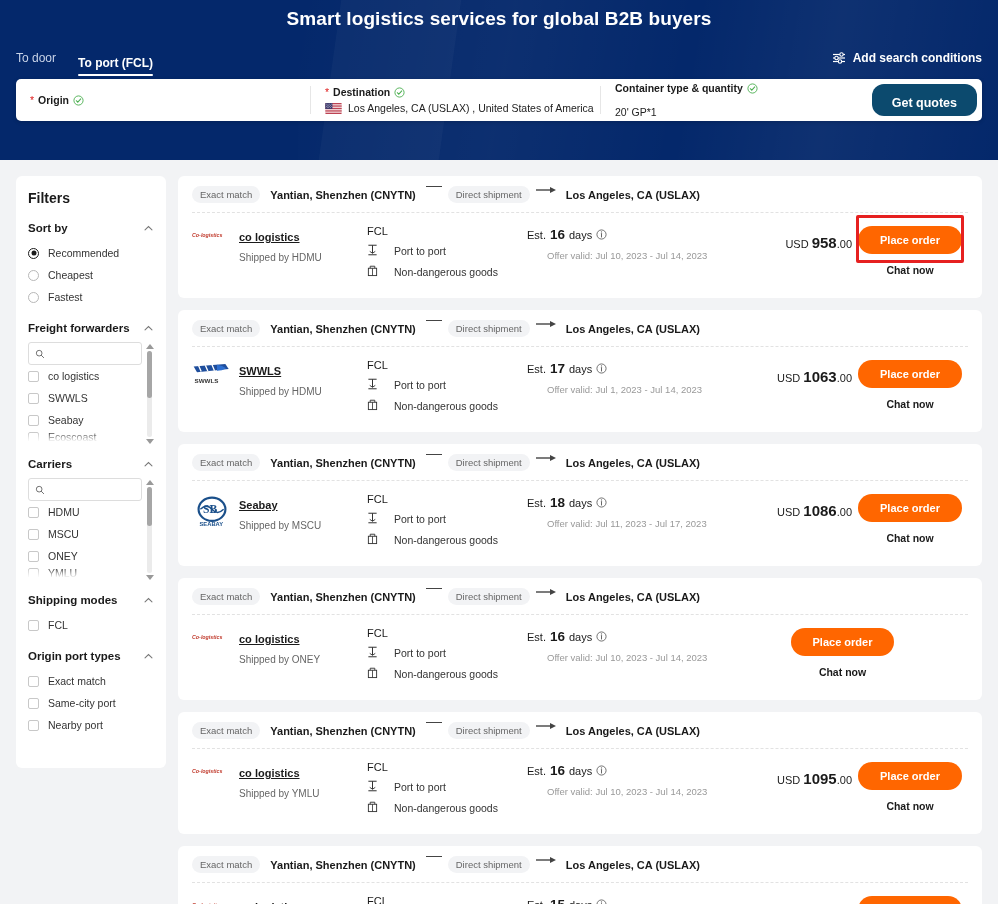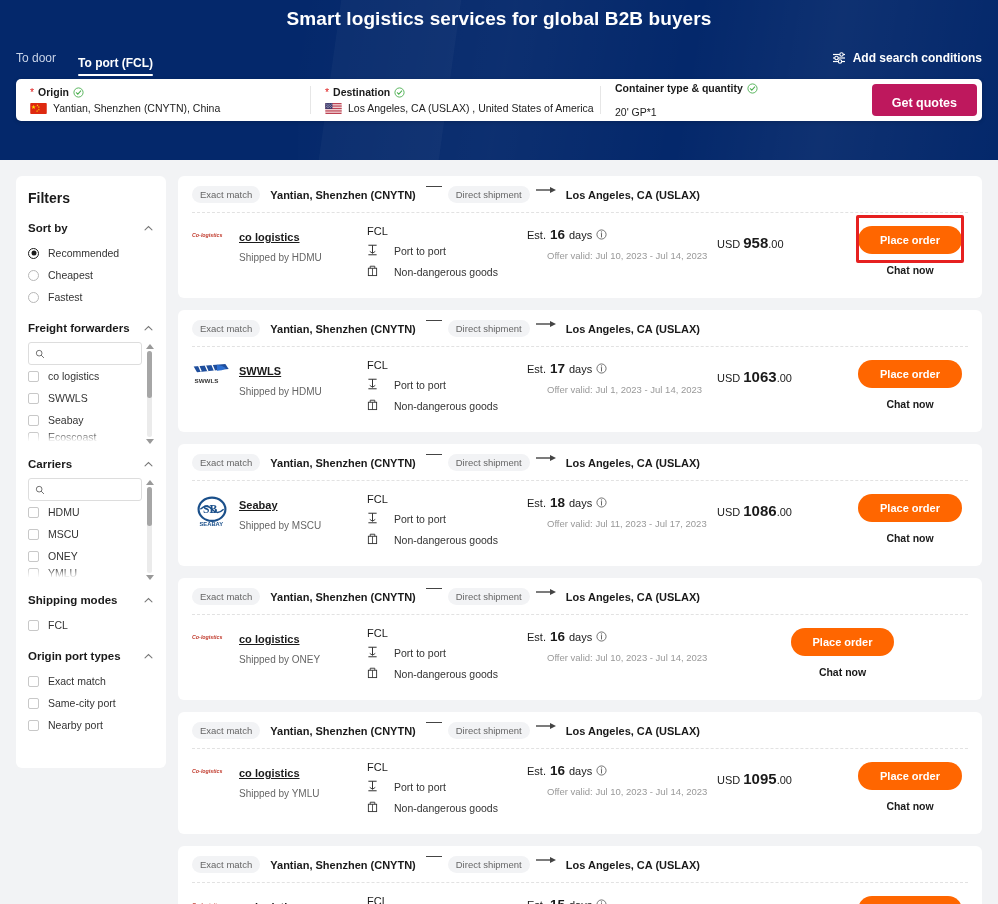--- a/index.html
+++ b/index.html
@@ -102,24 +102,24 @@
   .sb-value {
     font-size: 10.5px; color: #222; margin-top: 3px;
     display: flex; align-items: center; gap: 6px;
     line-height: 13px;
     white-space: nowrap;
   }
   .flag { width: 17px; height: 11px; display: block; border-radius: 1px; flex: 0 0 auto; }
   .get-quotes {
     align-self: center;
     margin: 0 5px 0 6px;
-    background: #be185d;
+    background: #0c4a6e;
     color: #fff;
     border: none;
-    border-radius: 4px;
+    border-radius: 12px;
     font-size: 12.5px;
     font-weight: bold;
     height: 32px;
     padding: 12px 20px;
     cursor: pointer;
     font-family: inherit;
     white-space: nowrap;
   }
 
   
@@ -240,21 +240,21 @@
     text-decoration: underline; cursor: pointer; display:inline-block;
   }
   .fwd-sub { font-size: 10px; color: #666; margin-top: 7px; }
   .col-service { width: 160px; font-size: 10.5px; color: #333; padding-top: 1px; }
   .svc-title { font-size: 11px; color: #1a1a1a; margin-bottom: 7px; }
   .svc-row { display: flex; align-items: center; gap: 16px; margin-bottom: 7px; }
   .col-est { width: 190px; padding-top: 3px; }
   .est-line { font-size: 11px; color: #1a1a1a; display:flex; align-items:center; gap:4px; }
   .est-line b { font-size: 13.5px; }
   .est-valid { font-size: 9.5px; color: #999; margin-top: 8px; margin-left: 20px; }
-  .col-price { width: 135px; padding-top: 10px; text-align: left; }
+  .col-price { width: 135px; padding-top: 10px; text-align: right; }
   .price { font-size: 11px; color: #1a1a1a; }
   .price .amt { font-size: 15px; font-weight: bold; }
   .col-action { flex: 1; display: flex; flex-direction: column; align-items: center; padding-top: 2px; }
   .place-order {
     background: #f60; color: #fff; border: none; border-radius: 16px;
     font-size: 11px; font-weight: bold; padding: 8px 22px;
     cursor: pointer; font-family: inherit; white-space: nowrap;
   }
   .chat-now { font-size: 10.5px; color: #1a1a1a; font-weight: bold; margin-top: 10px; cursor: pointer; }
   .col-action.highlight {
@@ -303,33 +303,20 @@
     <div class="sb-field origin">
       <div class="sb-label">
         <span class="req">*</span>
         <span>Origin</span>
         <span>
           <svg class="check-icon" width="11" height="11" viewBox="0 0 12 12">
             <circle cx="6" cy="6" r="5" fill="none" stroke="#4caf50" stroke-width="1"></circle>
             <path d="M3.6 6.2 L5.2 7.8 L8.5 4.2" fill="none" stroke="#4caf50" stroke-width="1.1" stroke-linecap="round"></path>
           </svg>
         </span>
-      </div>
-      <div class="sb-value">
-        <span>
-          <svg class="flag" viewBox="0 0 30 20">
-            <rect width="30" height="20" fill="#de2910"></rect>
-            <polygon points="6,3.2 7,6.2 10,6.2 7.6,8 8.5,11 6,9.2 3.5,11 4.4,8 2,6.2 5,6.2" fill="#ffde00"></polygon>
-            <polygon points="12.5,2.2 13.2,3.7 14.8,3.5 13.6,4.6 14.4,6 12.9,5.3 11.8,6.4 12,4.8" fill="#ffde00"></polygon>
-            <polygon points="15.5,5.2 16,6.6 17.6,6.6 16.3,7.5 16.8,9 15.5,8.1 14.2,9 14.7,7.5" fill="#ffde00"></polygon>
-            <polygon points="15.3,10 15.9,11.3 17.4,11.2 16.3,12.2 16.9,13.6 15.5,12.8 14.4,13.8 14.7,12.3" fill="#ffde00"></polygon>
-            <polygon points="12.2,12.6 12.9,13.9 14.4,13.8 13.3,14.9 13.8,16.3 12.4,15.5 11.2,16.4 11.5,14.9" fill="#ffde00"></polygon>
-          </svg>
-        </span>
-        <span>Yantian, Shenzhen (CNYTN), China</span>
       </div>
     </div>
 
     <div class="sb-field dest">
       <div class="sb-label">
         <span class="req">*</span>
         <span>Destination</span>
         <span>
           <svg class="check-icon" width="11" height="11" viewBox="0 0 12 12">
             <circle cx="6" cy="6" r="5" fill="none" stroke="#4caf50" stroke-width="1"></circle>

